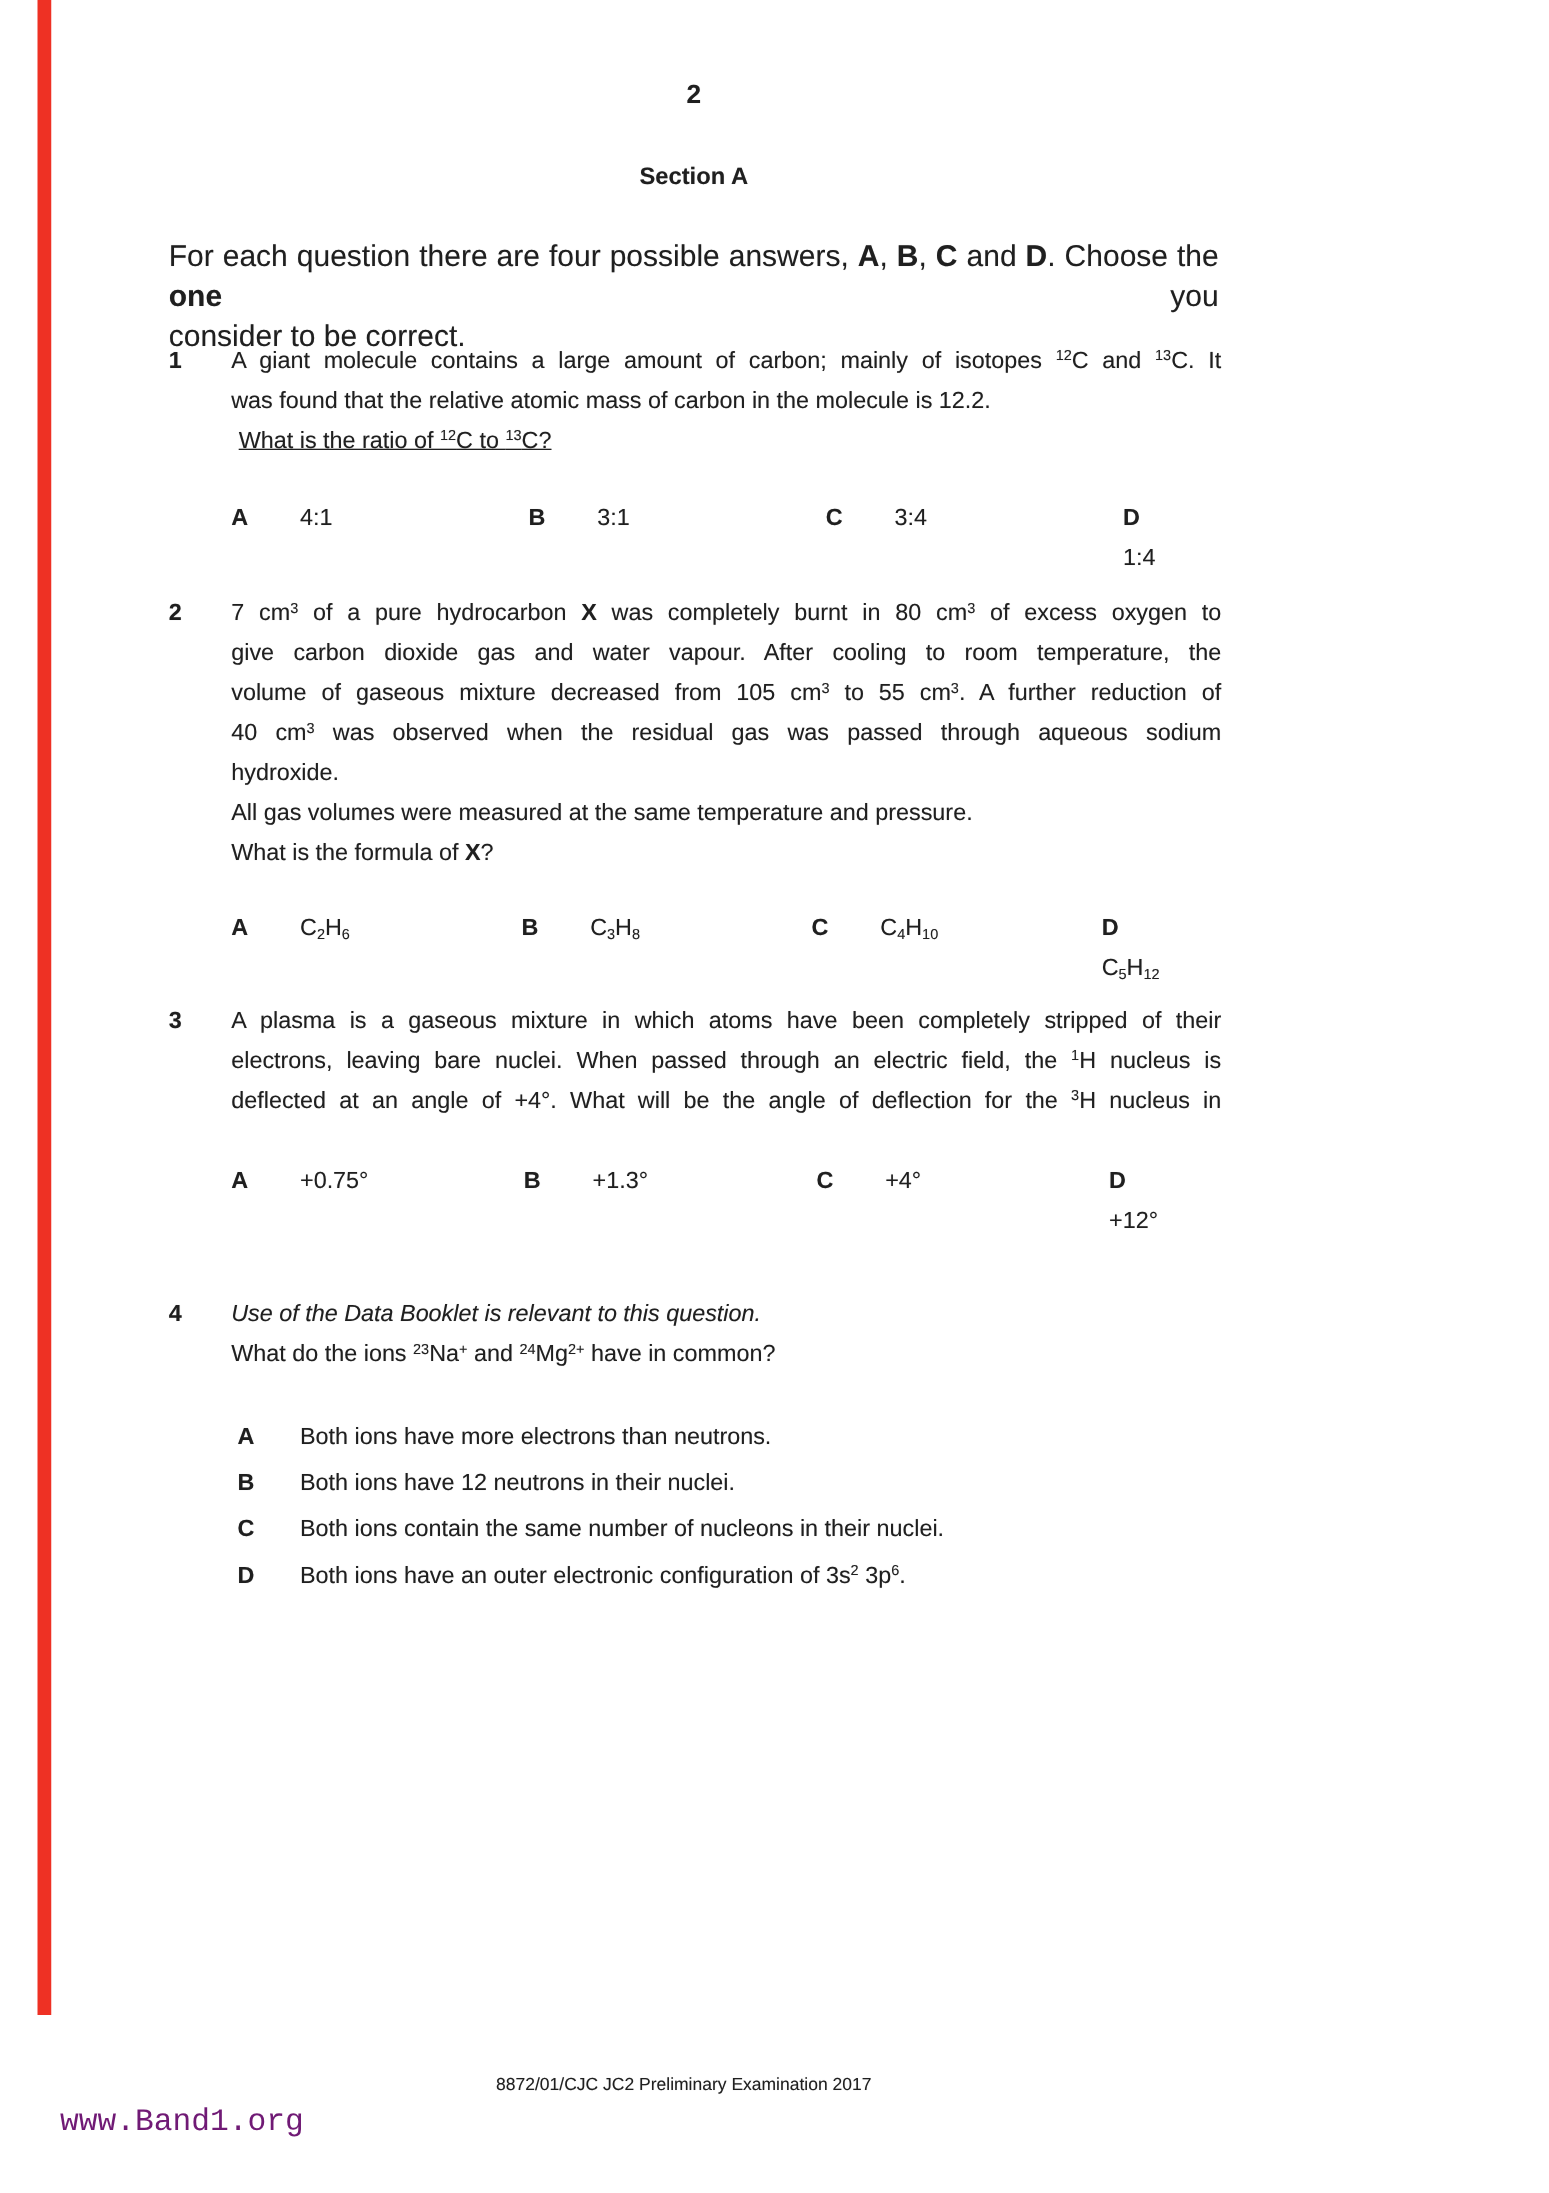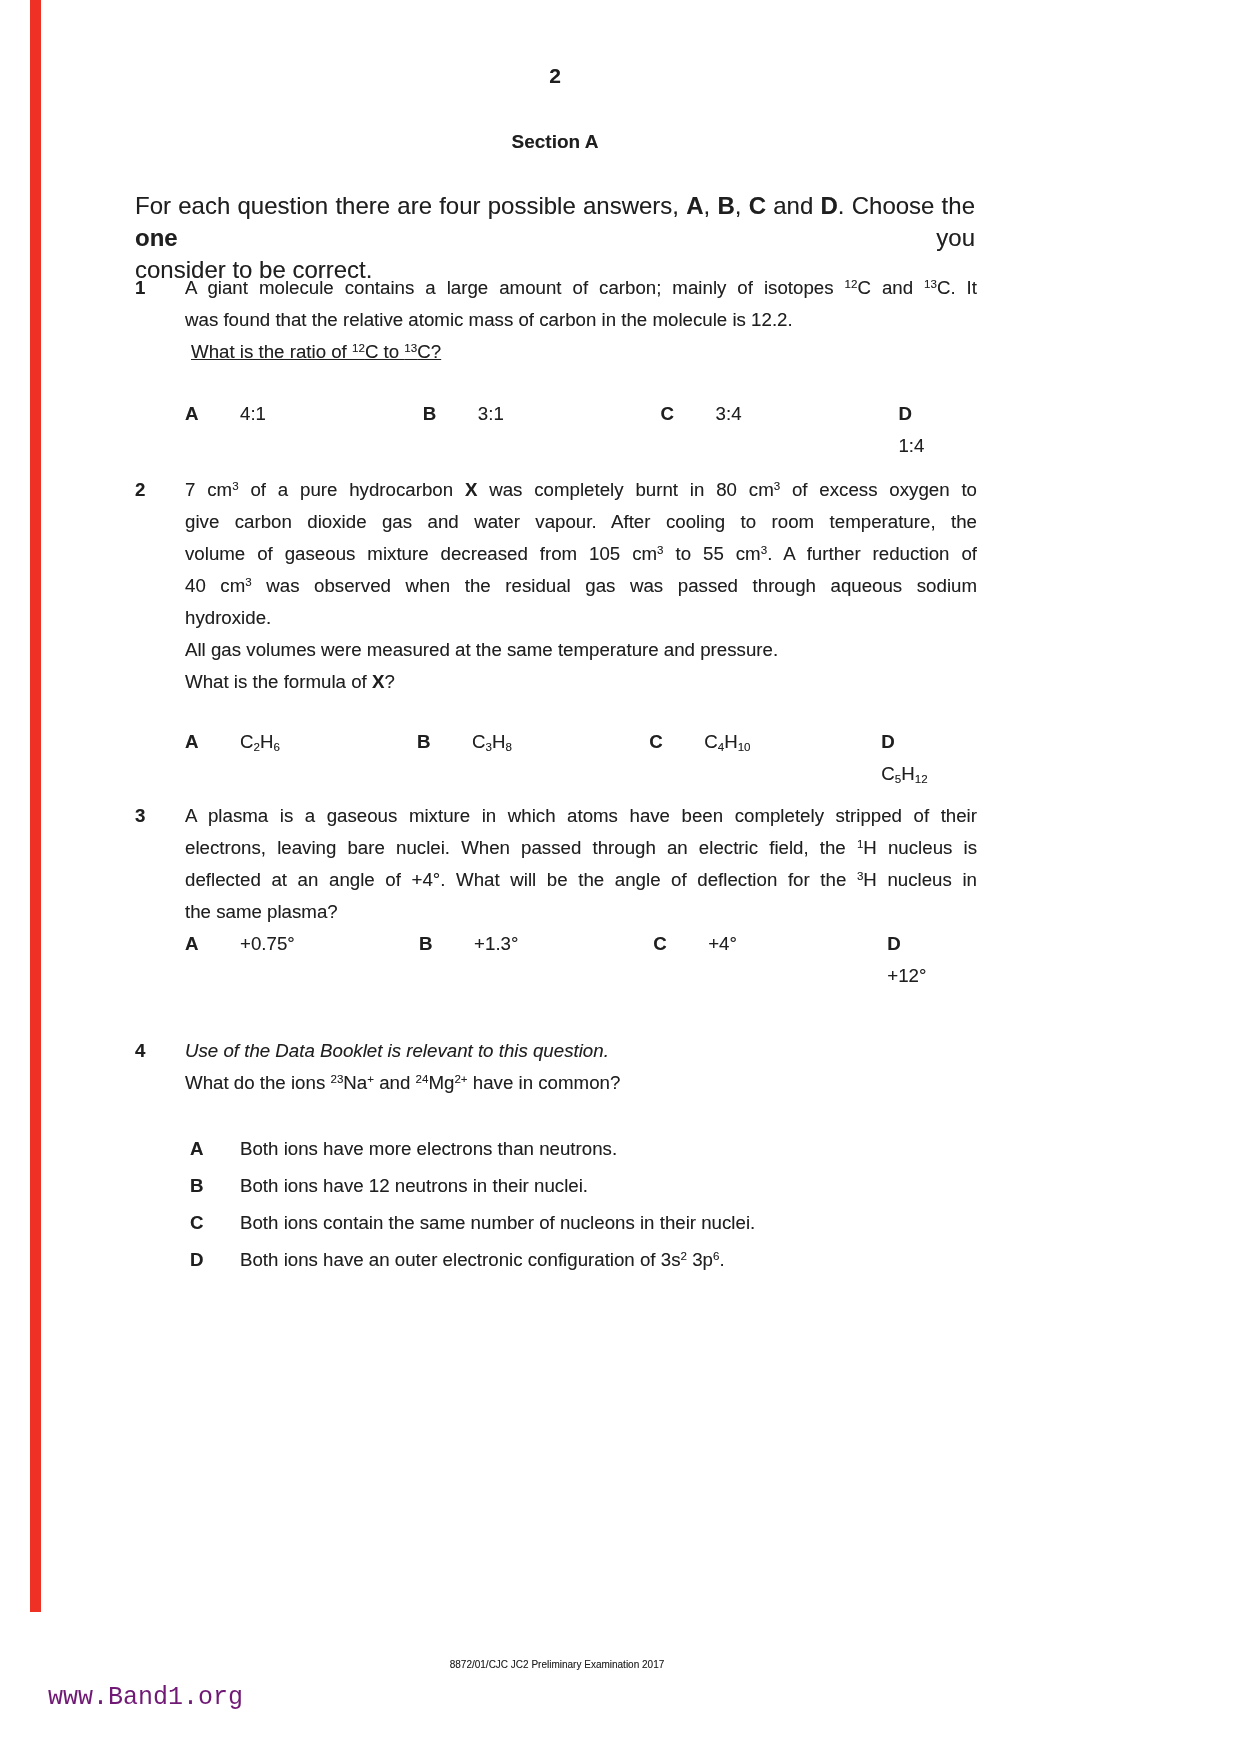--- a/index.html
+++ b/index.html
@@ -25,28 +25,28 @@
   .nline{text-align:left;}
   .indent{padding-left:6px;text-decoration:underline;}
   .b{font-weight:bold;}
   .i{font-style:italic;}
   sup,sub{font-size:0.62em;line-height:0;vertical-align:baseline;position:relative;}
   sup{top:-0.52em;}
   sub{top:0.24em;}
   .opts-row{display:flex;gap:32px;}
   .q1 .opts-row{margin-top:30px;}
   .q2 .opts-row{margin-top:28px;}
-  .q3 .opts-row{}
+  .q3 .opts-row{margin-top:32px;}
   .opt{width:212px;}
   .opt:last-child{width:auto;}
   .letter{font-weight:bold;display:inline-block;width:55px;}
   .opts-col{margin-top:34px;padding-left:5px;}
   .opt-line{margin-bottom:5px;}
   .opt-line .letter{width:50px;}
-  .footer{position:absolute;top:1659px;left:137px;width:840px;text-align:center;font-size:10px;}
+  .footer{position:absolute;top:1659px;left:127px;width:840px;text-align:center;font-size:14px;}
   .watermark{
     position:absolute;left:48px;top:1683px;
     font-family:Liberation Mono, monospace;
     font-size:25px;color:#701a75;text-shadow:none;
   }
 </style>
 </head>
 <body>
 
 <div class="page">
@@ -95,21 +95,20 @@
       </div>
     </div>
   </div>
 
   <div class="question q3">
     <span class="qnum">3</span>
     <div class="qbody">
       <div class="tline jline"><span>A plasma is a gaseous mixture in which atoms have been completely stripped of their</span></div>
       <div class="tline jline"><span>electrons, leaving bare nuclei. When passed through an electric field, the </span><sup>1</sup><span>H nucleus is</span></div>
       <div class="tline jline"><span>deflected at an angle of +4°. What will be the angle of deflection for the </span><sup>3</sup><span>H nucleus in</span></div>
-      <div class="tline nline"><span>the same plasma?</span></div>
       <div class="opts-row">
         <div class="opt"><span class="letter">A</span><span class="val"><span>+0.75°</span></span></div>
         <div class="opt"><span class="letter">B</span><span class="val"><span>+1.3°</span></span></div>
         <div class="opt"><span class="letter">C</span><span class="val"><span>+4°</span></span></div>
         <div class="opt"><span class="letter">D</span><span class="val"><span>+12°</span></span></div>
       </div>
     </div>
   </div>
 
   <div class="question q4">

